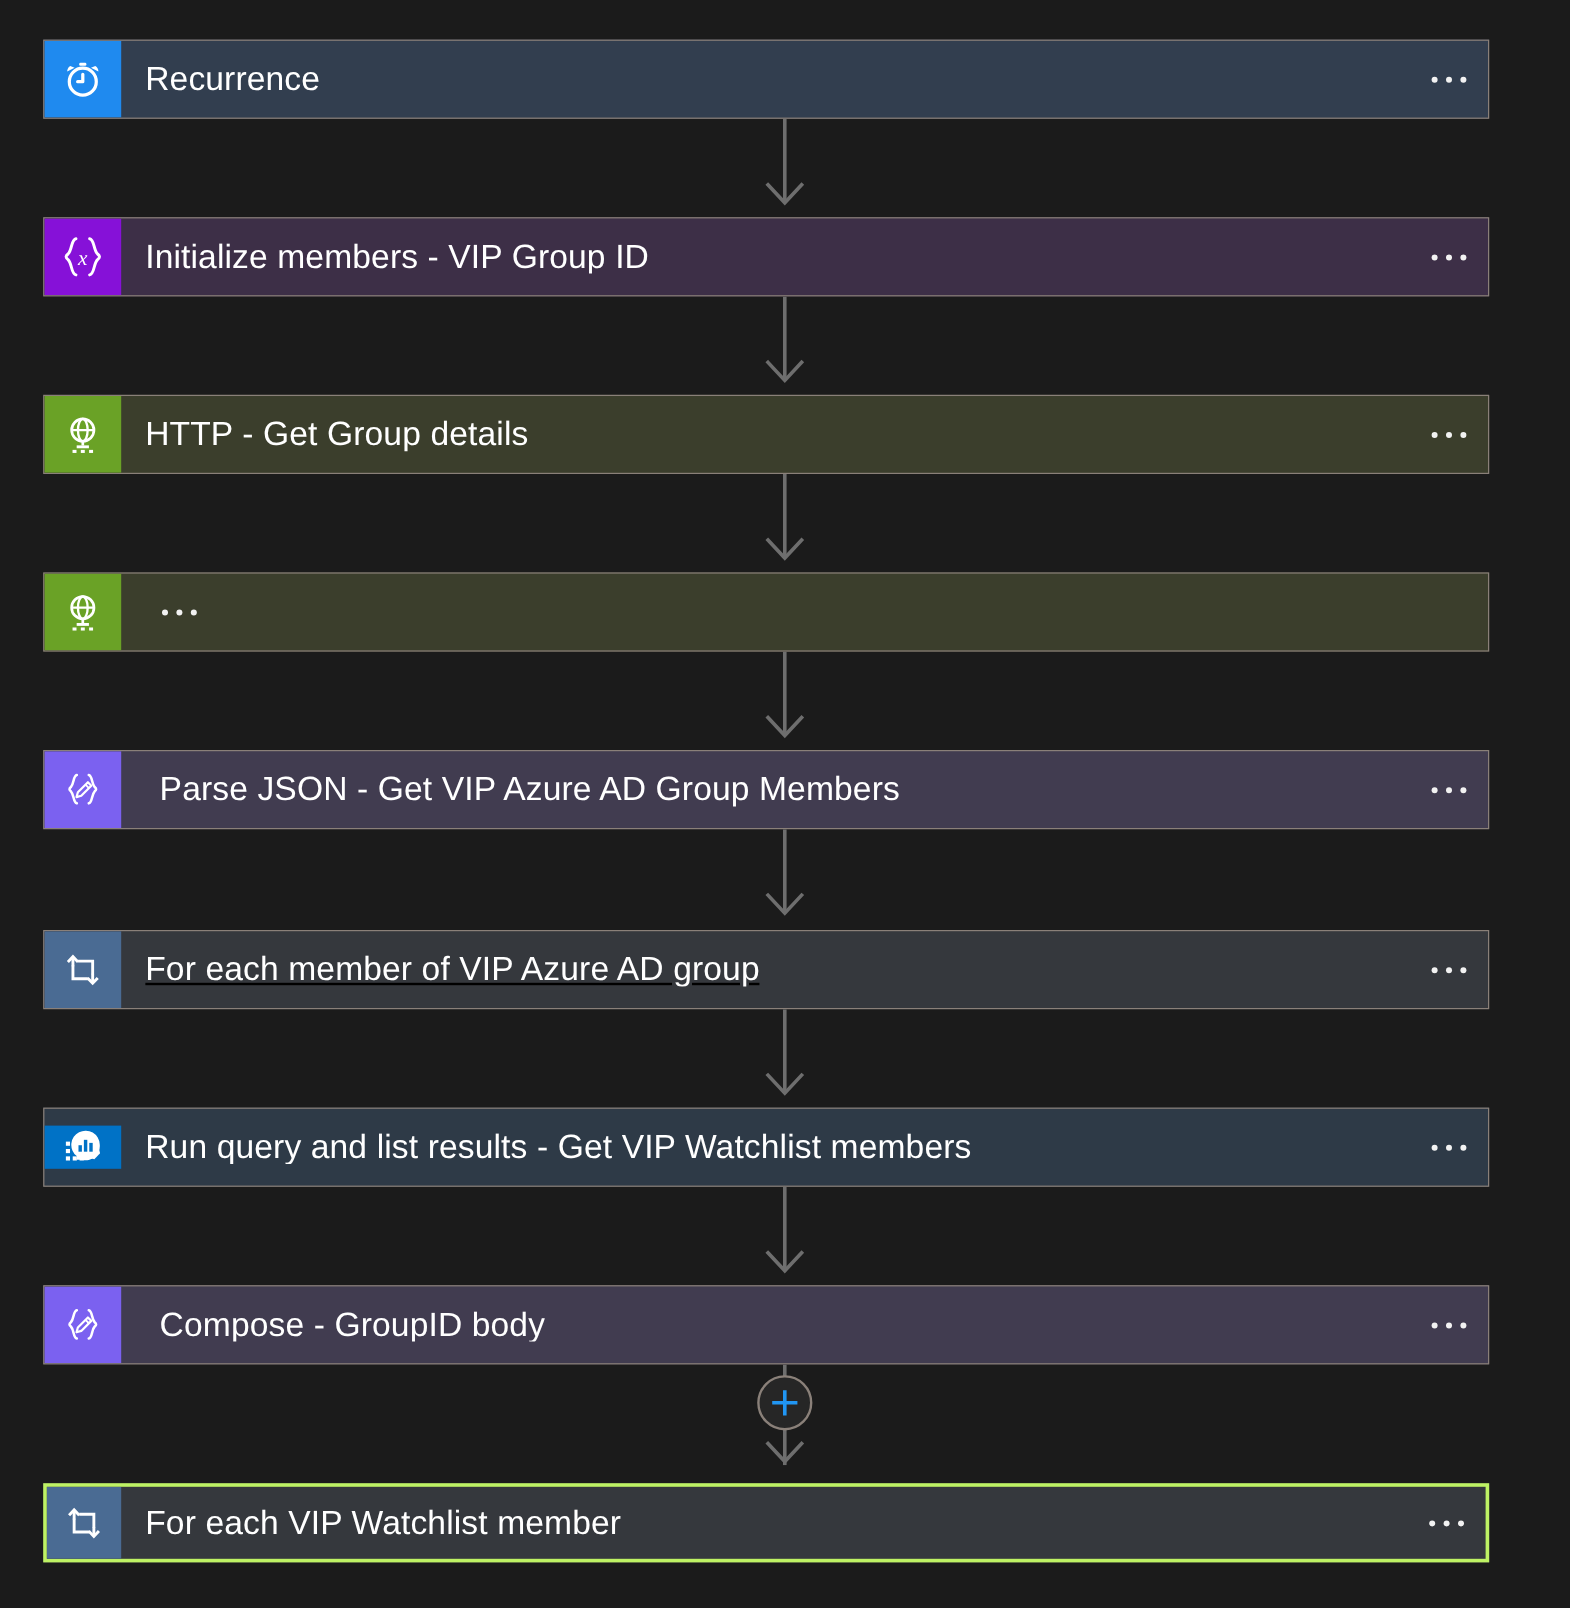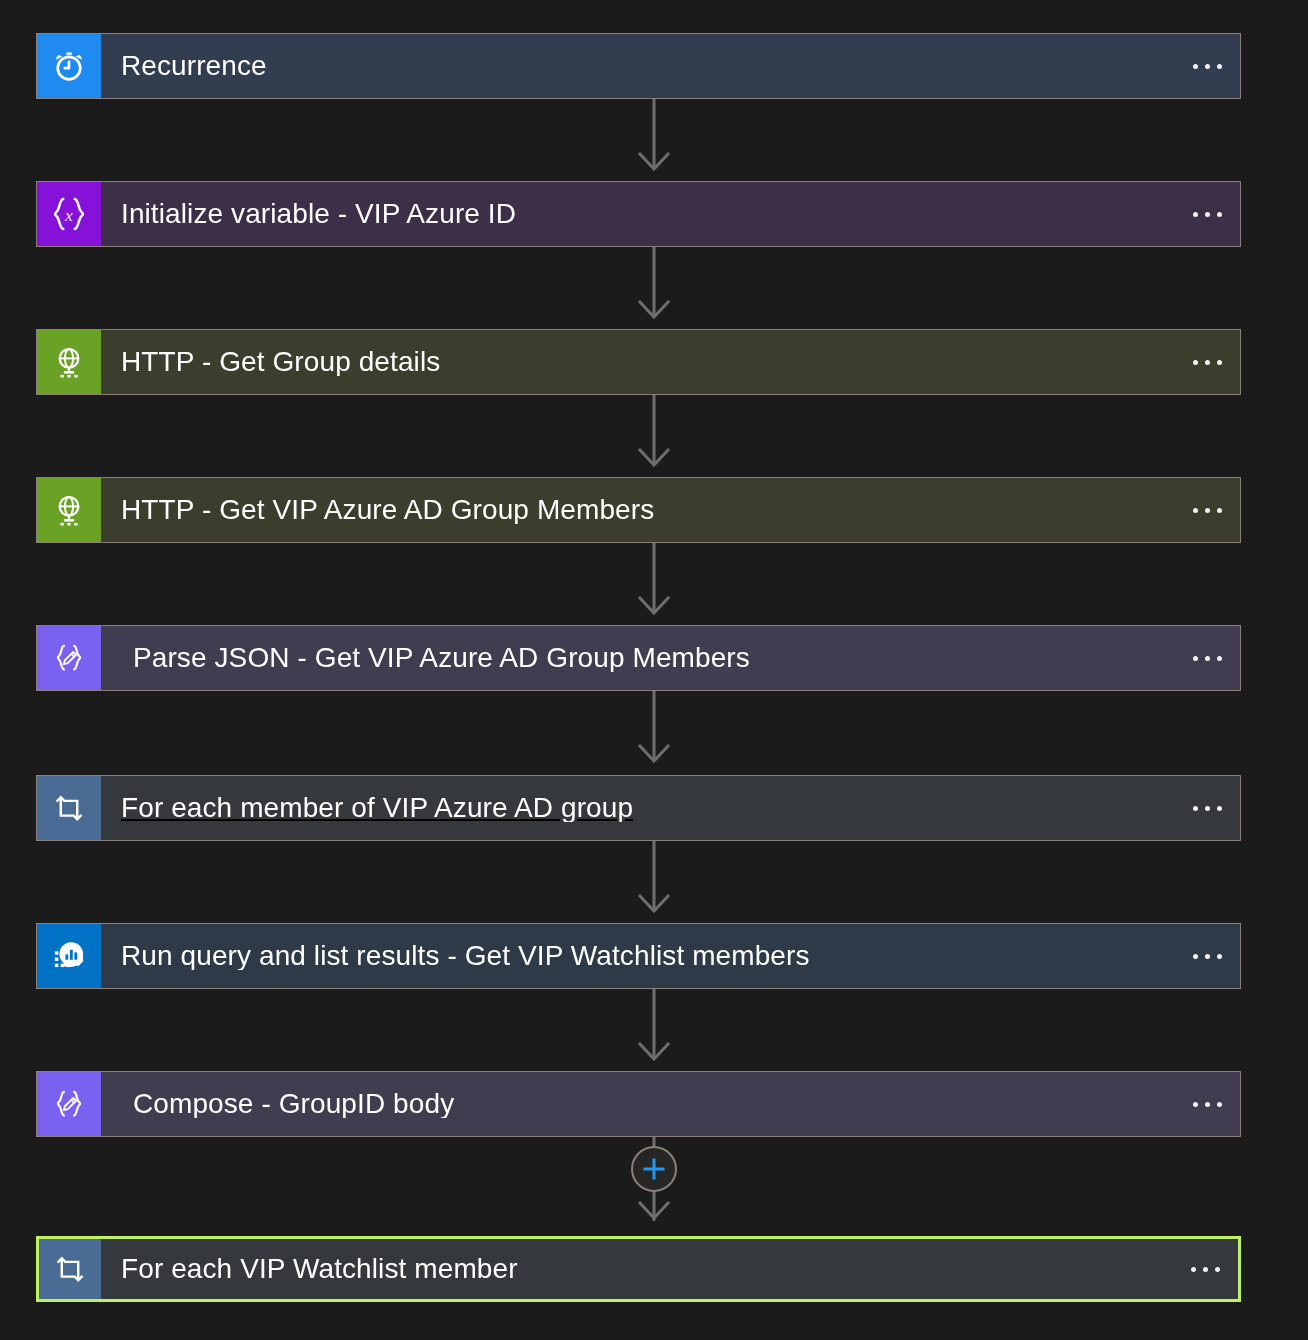--- a/index.html
+++ b/index.html
@@ -96,21 +96,21 @@
   .ic-parsejson   { background: #7b61f0; }
   .ic-foreach     { background: #4a6b93; }
   .ic-loganalytic { background: #0072c6; }
 
   
   .bg-recurrence  { background: #323e4f; }
   .bg-variable    { background: #3d2f47; }
   .bg-http        { background: #3b3e2c; }
   .bg-parsejson   { background: #413c50; gap: 12px; }
   .bg-foreach     { background: #35383d; }
-  .bg-loganalytic { background: #2e3a47; }
+  .bg-loganalytic { background: #2e3a47; align-items: center; }
 
   .node-icon svg { display: block; }
 
   
   .connector {
     position: absolute;
     left: 0;
     width: 1308px;
     pointer-events: none;
   }
@@ -167,21 +167,21 @@
 
   <div class="node bg-variable" style="top:181px;">
     <div class="node-icon ic-variable">
       <svg width="40" height="38" viewBox="0 0 26 24">
         <path d="M9.3 2.2 C6.6 2.6 7.3 8.3 5.0 10.5 C3.6 11.6 3.6 12.4 5.0 13.5 C7.3 15.7 6.6 21.4 9.3 21.8" stroke="#fff" stroke-width="1.6" fill="none" stroke-linecap="round"></path>
         <path d="M16.7 2.2 C19.4 2.6 18.7 8.3 21.0 10.5 C22.4 11.6 22.4 12.4 21.0 13.5 C18.7 15.7 19.4 21.4 16.7 21.8" stroke="#fff" stroke-width="1.6" fill="none" stroke-linecap="round"></path>
         <text x="13" y="16.4" font-family="'Liberation Serif',serif" font-style="italic" font-size="11.5" fill="#fff" text-anchor="middle">x</text>
       </svg>
     </div>
     <div class="node-body">
-      <span class="node-title">Initialize variable - VIP Azure ID</span>
+      <span class="node-title">Initialize members - VIP Group ID</span>
       <span class="node-menu">
           <i></i>
           <i></i>
           <i></i>
         </span>
     </div>
   </div>
 
   <div class="connector" style="top:247px;height:82px;">
     <svg width="60" height="82" viewBox="0 0 60 82">
@@ -227,21 +227,20 @@
         <ellipse cx="12" cy="9.6" rx="2.7" ry="6.2" stroke="#fff" stroke-width="1.3" fill="none"></ellipse>
         <path d="M5.9 9.6 H18.1" stroke="#fff" stroke-width="1.3"></path>
         <path d="M12 15.8 V18.1" stroke="#fff" stroke-width="1.5"></path>
         <rect x="8.6" y="18.1" width="6.8" height="1.6" fill="#fff"></rect>
         <rect x="6.3" y="20.6" width="2.2" height="1.7" fill="#fff"></rect>
         <rect x="10.9" y="20.6" width="2.2" height="1.7" fill="#fff"></rect>
         <rect x="15.5" y="20.6" width="2.2" height="1.7" fill="#fff"></rect>
       </svg>
     </div>
     <div class="node-body">
-      <span class="node-title">HTTP - Get VIP Azure AD Group Members</span>
       <span class="node-menu">
           <i></i>
           <i></i>
           <i></i>
         </span>
     </div>
   </div>
 
   <div class="connector" style="top:543px;height:82px;">
     <svg width="60" height="82" viewBox="0 0 60 82">

